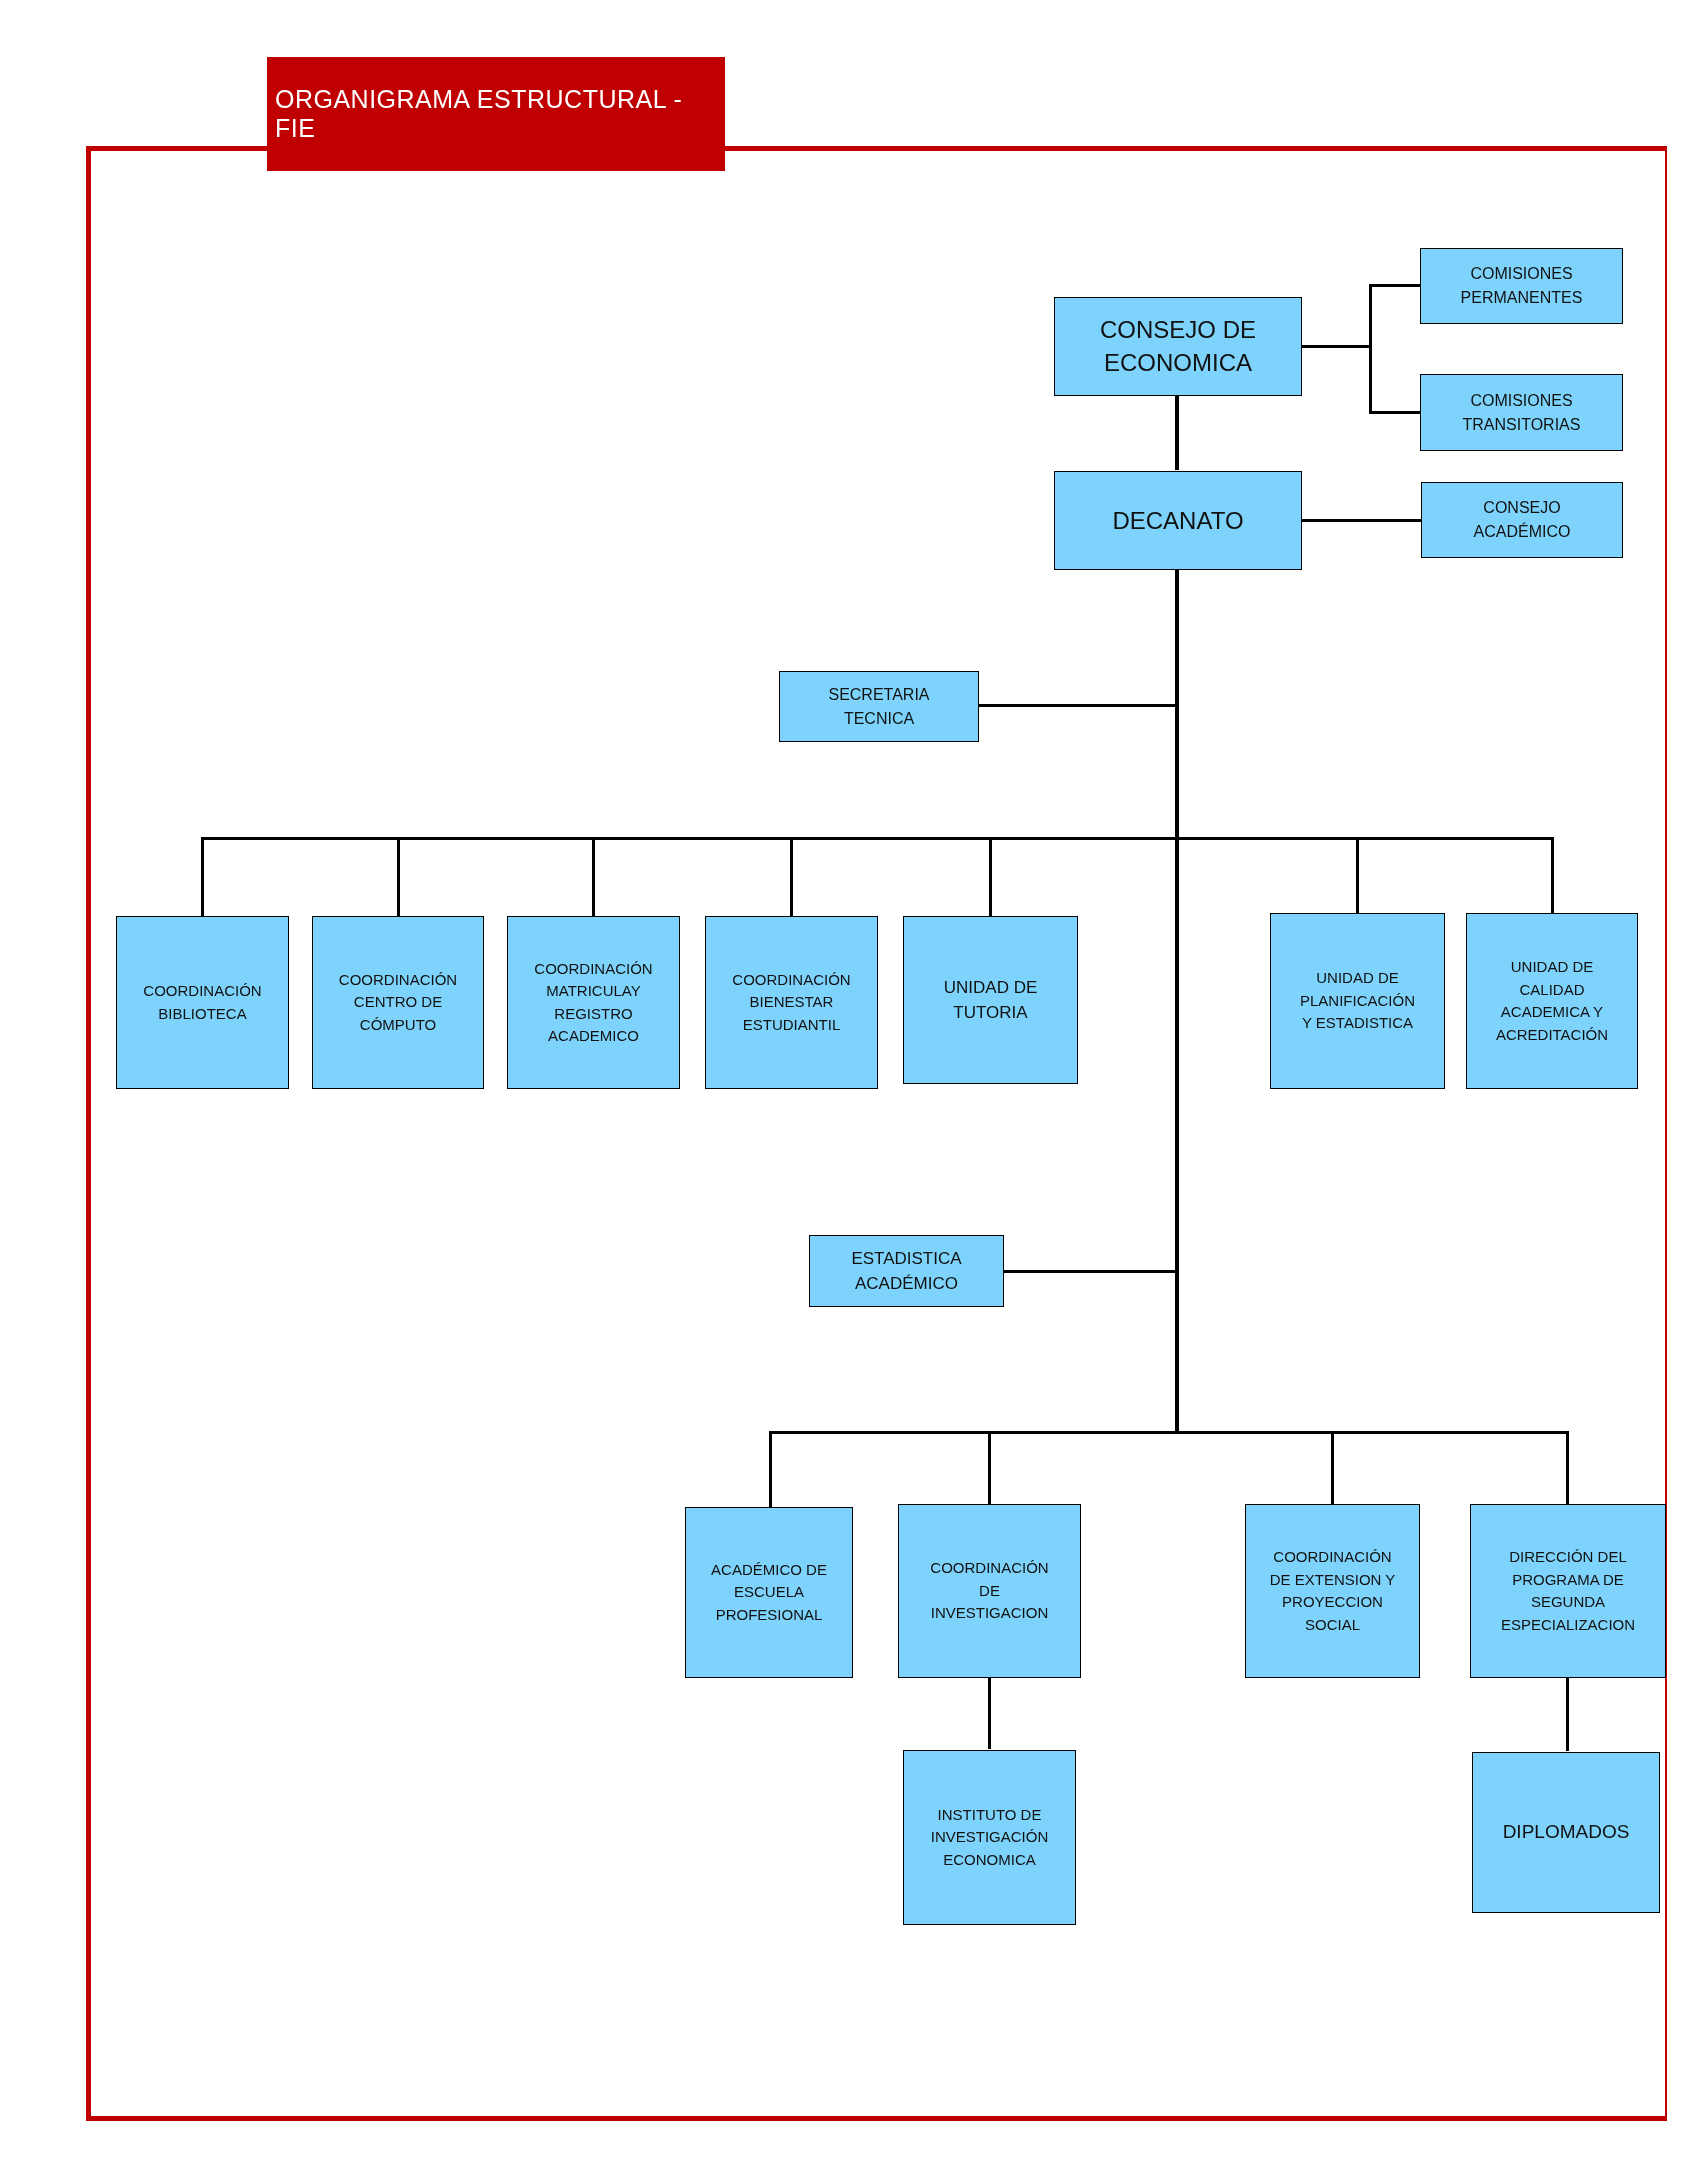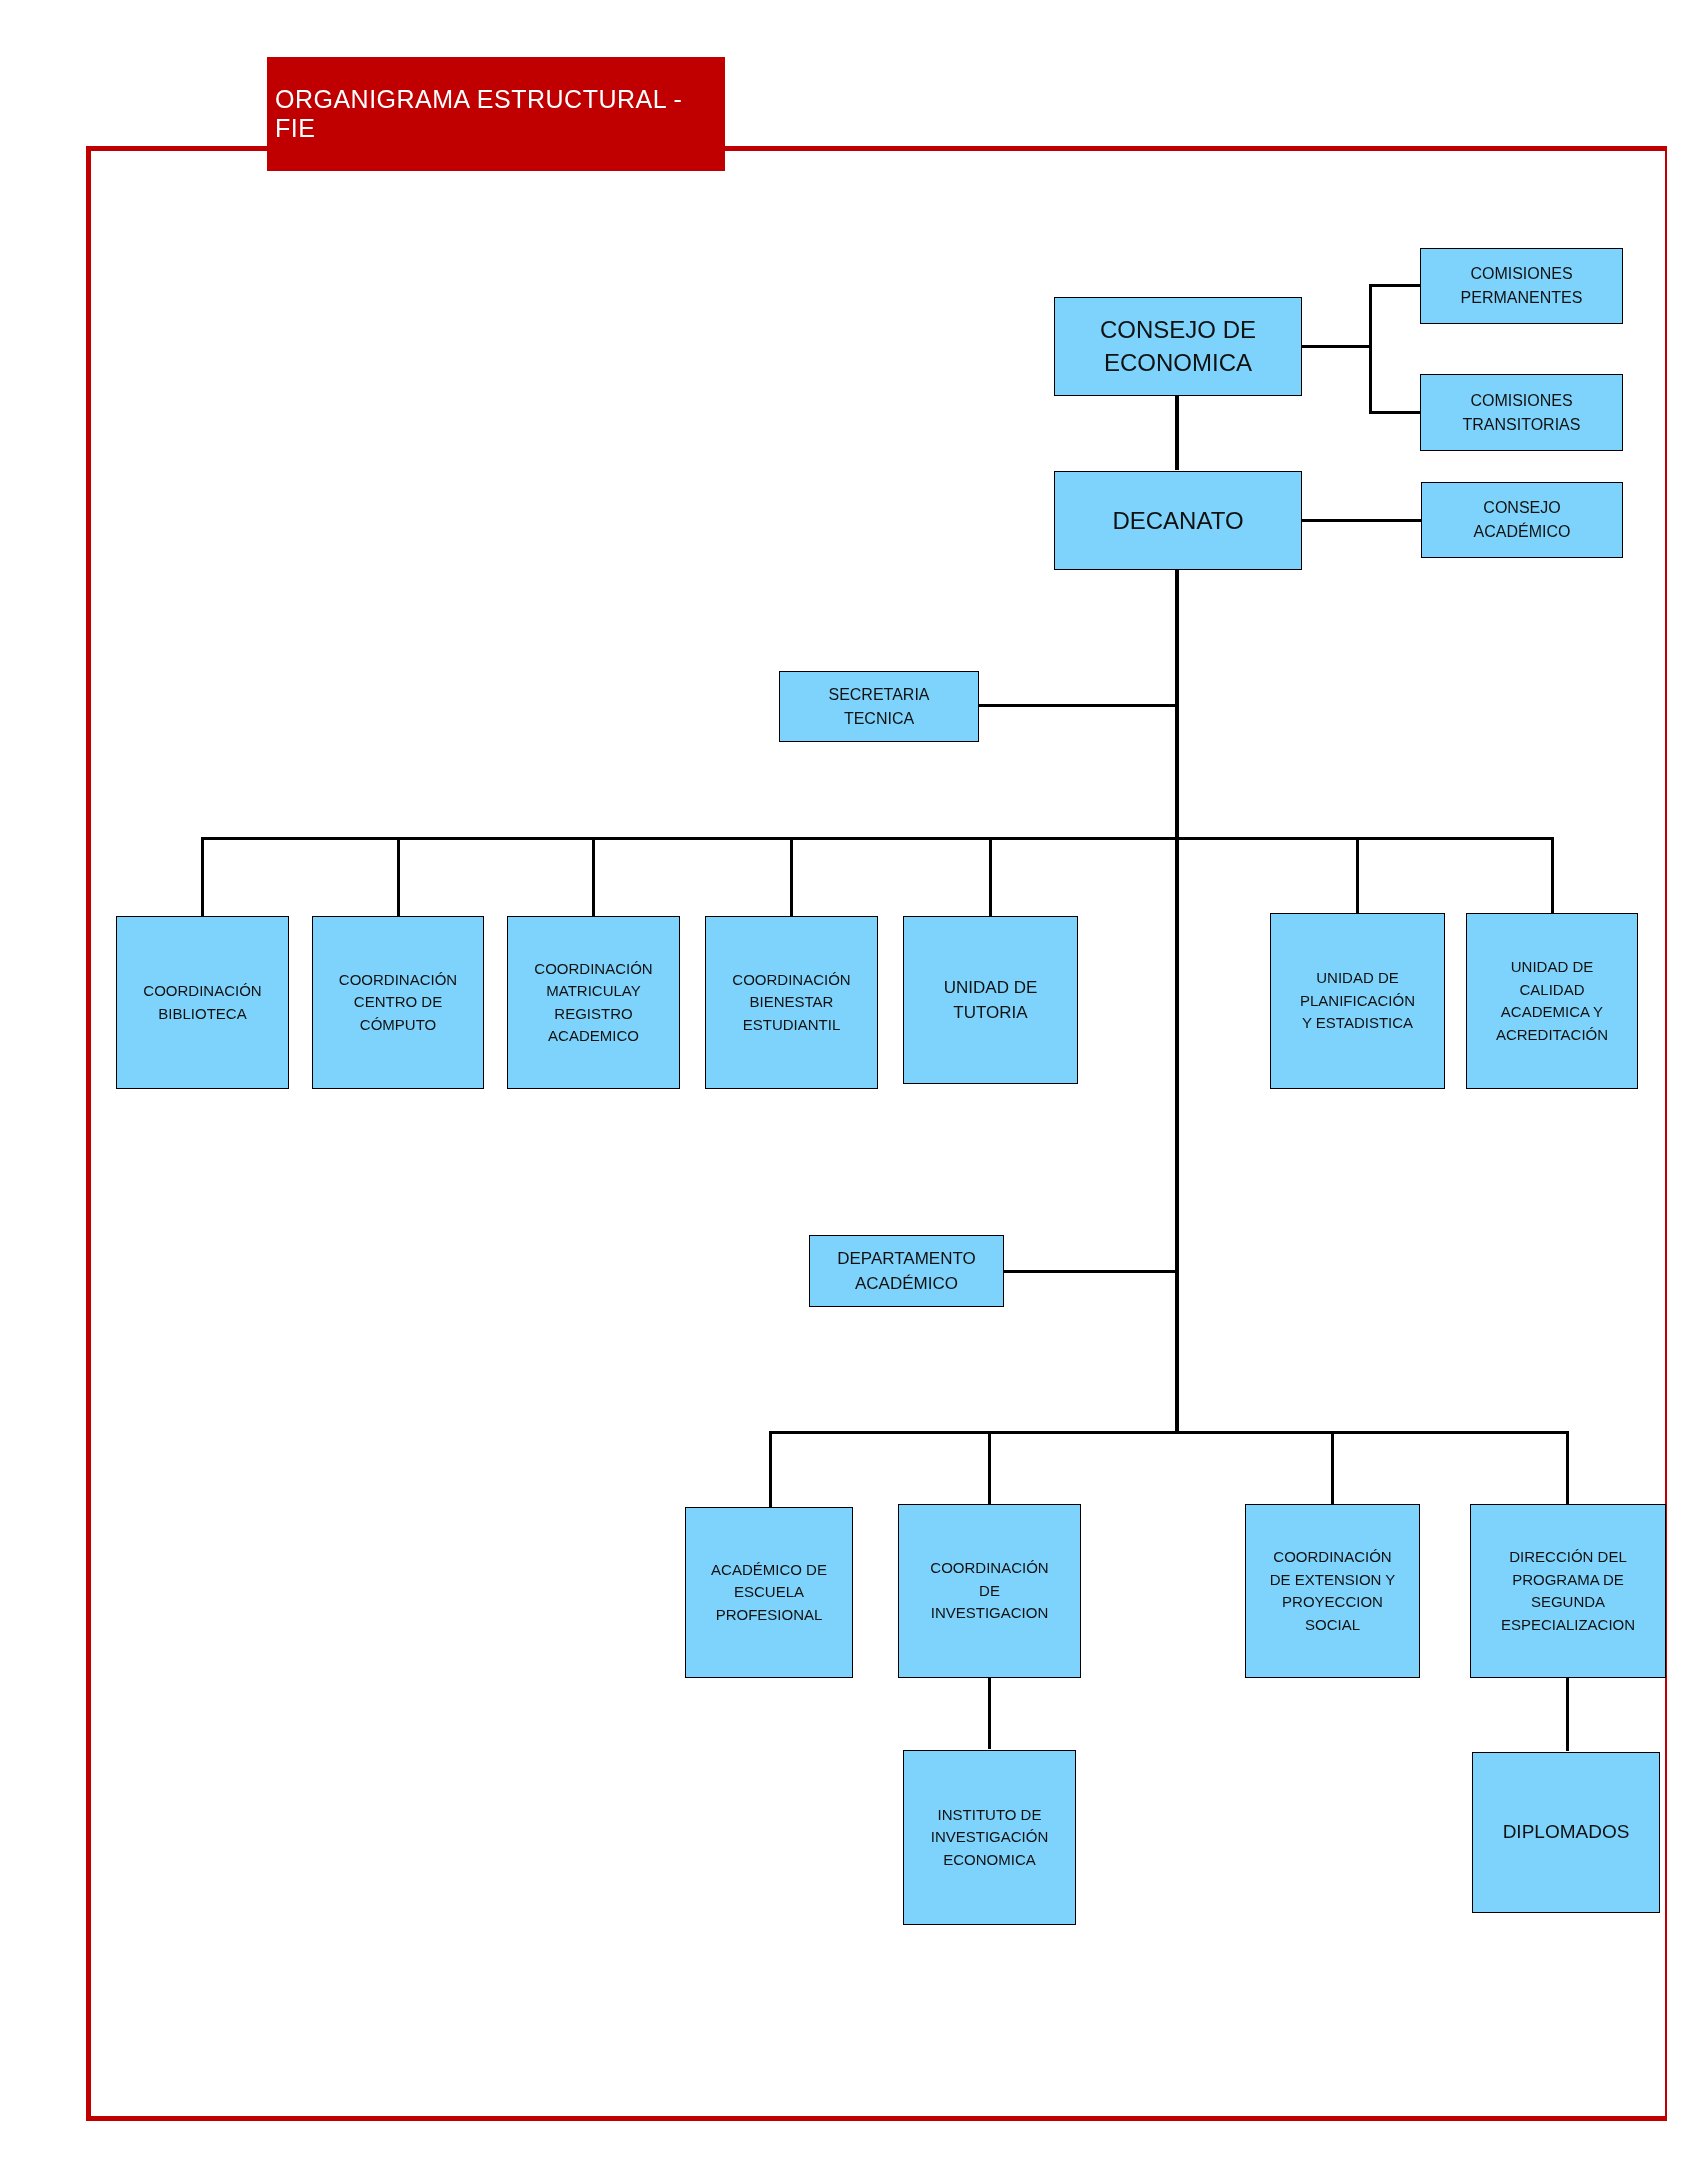--- a/index.html
+++ b/index.html
@@ -135,21 +135,21 @@
 
   <div class="node" style="left:1238px; top:881px; width:175px; height:176px;">UNIDAD DE
 PLANIFICACIÓN
 Y ESTADISTICA</div>
 
   <div class="node" style="left:1434px; top:881px; width:172px; height:176px;">UNIDAD DE
 CALIDAD
 ACADEMICA Y
 ACREDITACIÓN</div>
 
-  <div class="node" style="left:777px; top:1203px; width:195px; height:72px; font-size:17px;">DEPARTAMENTO
+  <div class="node" style="left:777px; top:1203px; width:195px; height:72px; font-size:17px;">ESTADISTICA
 ACADÉMICO</div>
 
   <div class="node" style="left:653px; top:1475px; width:168px; height:171px;">ACADÉMICO DE
 ESCUELA
 PROFESIONAL</div>
 
   <div class="node" style="left:866px; top:1472px; width:183px; height:174px;">COORDINACIÓN
 DE
 INVESTIGACION</div>
 

